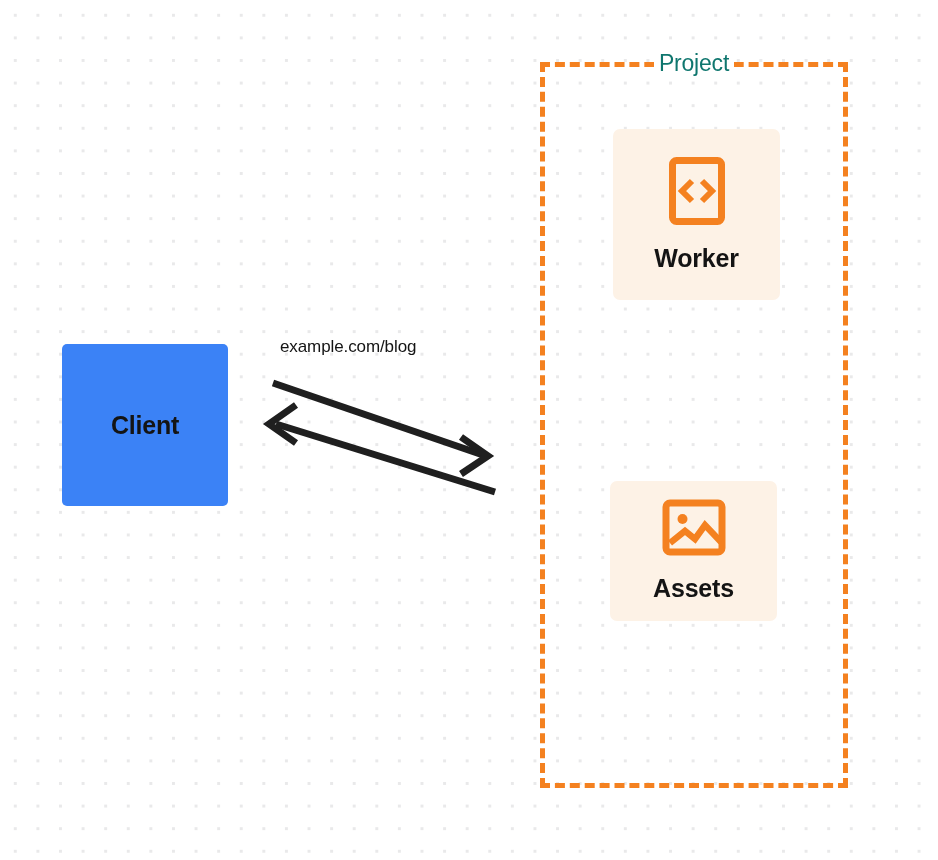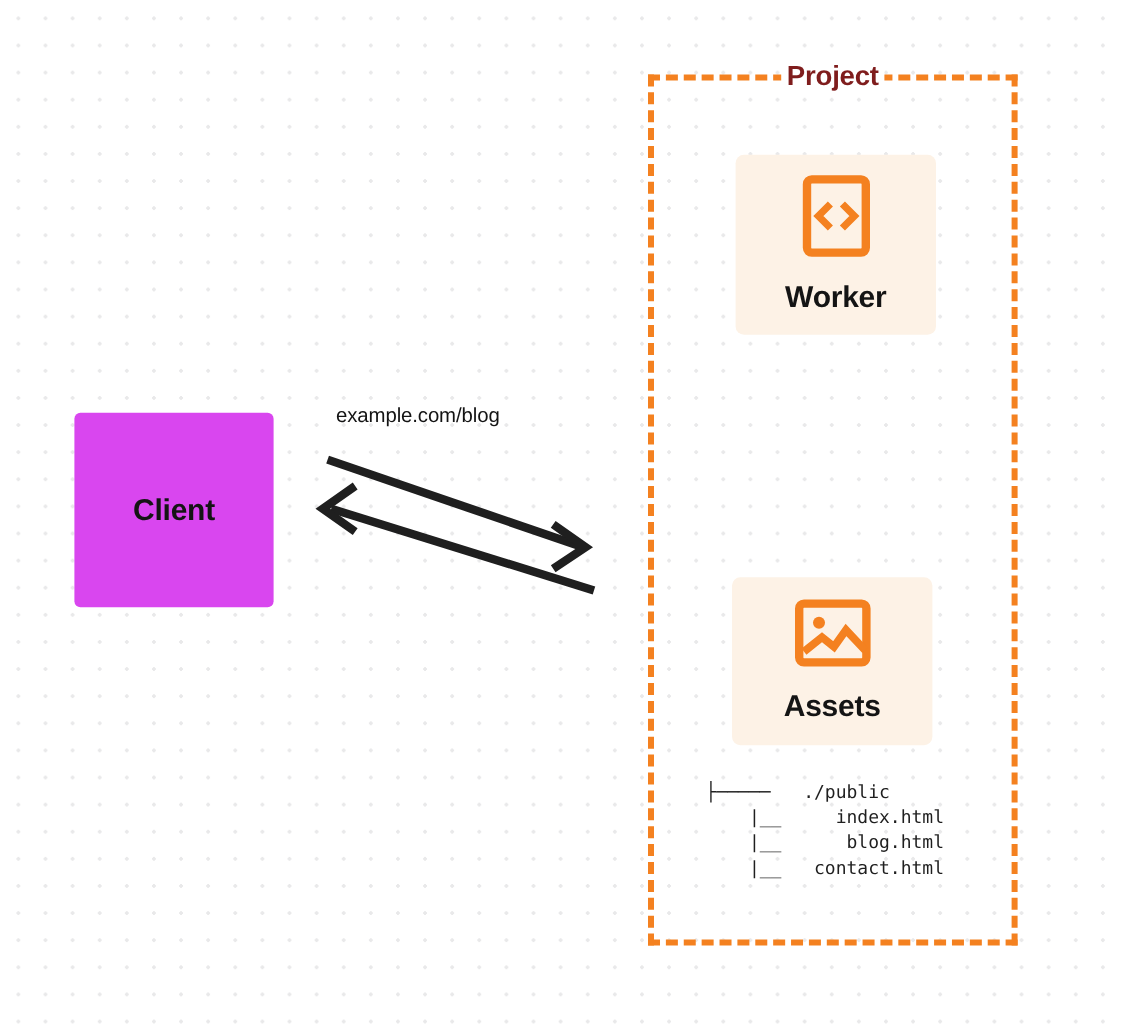--- a/index.html
+++ b/index.html
@@ -23,21 +23,21 @@
     inset: 0;
   }
 
   
   .client-box {
     position: absolute;
     left: 62px;
     top: 344px;
     width: 166px;
     height: 162px;
-    background: #d946ef;
+    background: #3b82f6;
     border-radius: 5px;
     display: flex;
     align-items: center;
     justify-content: center;
   }
   .client-label {
     font-size: 25px;
     font-weight: 700;
     color: #141414;
     letter-spacing: -0.2px;
@@ -75,22 +75,22 @@
     border: 5px dashed #f48120;
     background: transparent;
   }
   .project-title {
     position: absolute;
     left: 540px;
     top: 50px;
     width: 308px;
     text-align: center;
     font-size: 23px;
-    font-weight: 700;
-    color: #7f1d1d;
+    font-weight: 400;
+    color: #0f766e;
     letter-spacing: -0.2px;
   }
   .project-title span {
     background: #ffffff;
     padding: 0 5px;
   }
 
   
   .node {
     position: absolute;
@@ -98,21 +98,21 @@
     background: #fdf2e6;
     border-radius: 7px;
     display: flex;
     flex-direction: column;
     align-items: center;
     justify-content: center;
   }
   .node-worker {
     left: 613px;
     top: 129px;
-    height: 150px;
+    height: 171px;
   }
   .node-assets {
     left: 610px;
     top: 481px;
     height: 140px;
   }
   .node-icon {
     display: block;
     margin-bottom: 14px;
   }
@@ -180,18 +180,14 @@
     <span class="node-icon">
       <svg width="64" height="57" viewBox="0 0 64 57">
         <rect x="4" y="4" width="56" height="49" rx="4" ry="4" fill="none" stroke="#f48120" stroke-width="7"></rect>
         <circle cx="20.5" cy="20" r="5" fill="#f48120"></circle>
         <polyline points="8,44 23,32 33,40 43,26 59,43" fill="none" stroke="#f48120" stroke-width="6.5" stroke-linecap="butt" stroke-linejoin="miter"></polyline>
       </svg>
     </span>
     <span class="node-label">Assets</span>
   </div>
 
-  <div class="file-tree"><span>├─────   ./public
-    |__     index.html
-    |__      blog.html
-    |__   contact.html</span></div>
 
 </div>
 
 </body></html>

